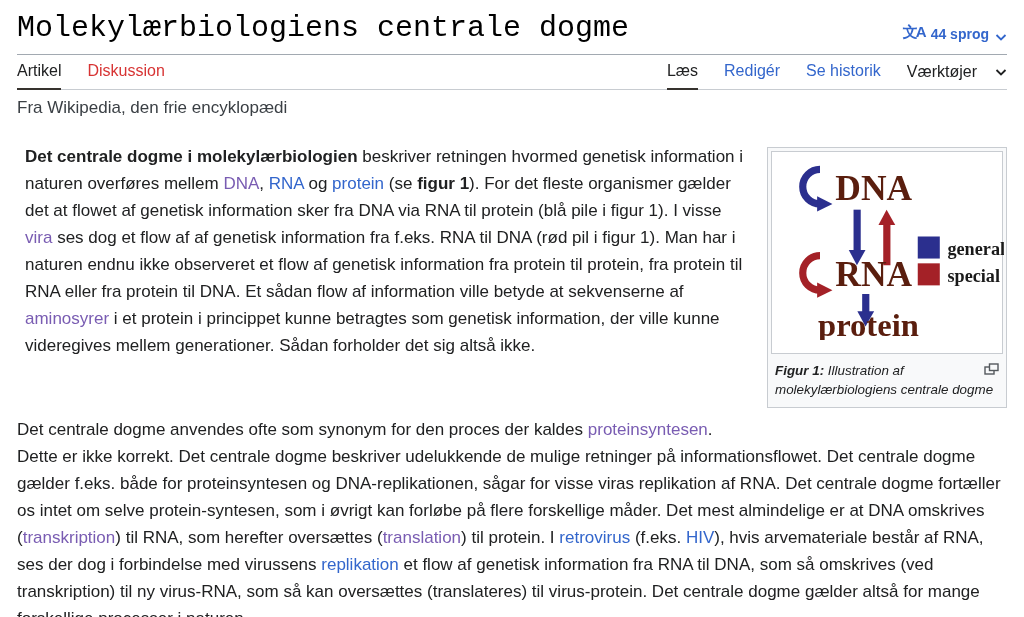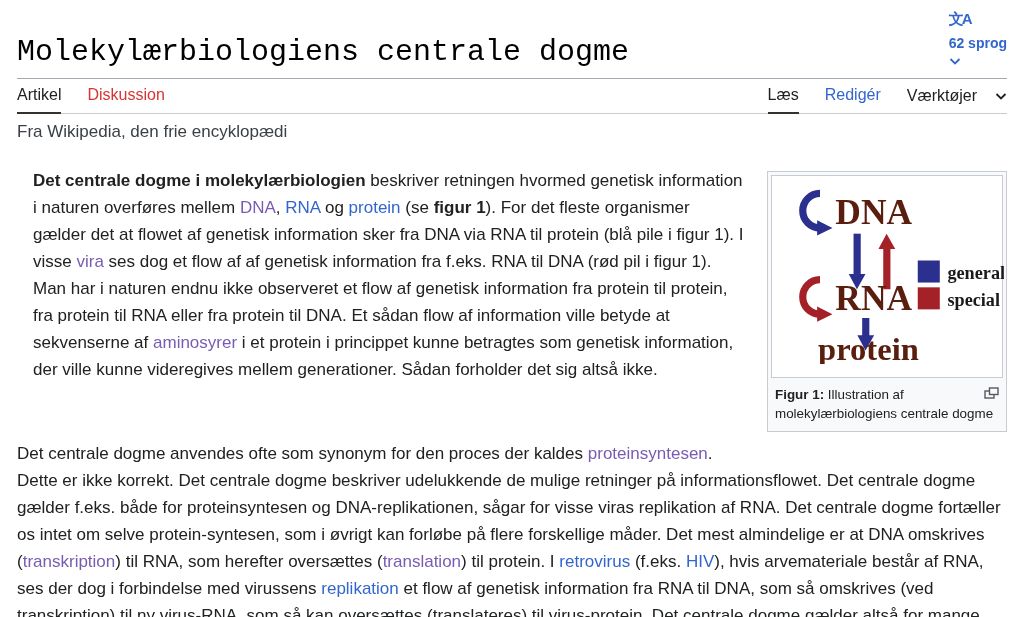--- a/index.html
+++ b/index.html
@@ -12,76 +12,77 @@
   body{font-family:"Liberation Sans","DejaVu Sans",sans-serif; color:var(--text);}
   a{text-decoration:none; cursor:pointer;}
   a.a{color:var(--link);} a.v{color:var(--visited);}
   .page{padding:0 17px;}
 
   
   .header{display:flex; justify-content:space-between; align-items:flex-end;
           border-bottom:1px solid var(--border); padding:10px 0 8px 0;}
   .title{font-family:Liberation Mono, monospace; font-weight:400;
          font-size:30px; line-height:1.2; color:#000;}
-  .langbtn{display:flex; align-items:flex-start; gap:6px; color:var(--link);
-           font-size:14px; font-weight:bold; padding-bottom:4px; cursor:pointer;flex-direction:column;}
+  .langbtn{display:flex; align-items:flex-end; gap:6px; color:var(--link);
+           font-size:14px; font-weight:bold; padding-bottom:4px; cursor:pointer;}
   .langbtn .glyph{font-size:15px; letter-spacing:-2px; font-weight:bold;}
   .chev{display:inline-block;}
 
   
   .tabbar{display:flex; justify-content:space-between; align-items:flex-start;
           border-bottom:1px solid #c8ccd1;}
   .tabgroup{display:flex; gap:26px;}
   .tab{font-size:16px; padding:7px 0 8px 0; margin-bottom:-1px; white-space:nowrap; cursor:pointer;}
   .tab.active{border-bottom:2px solid #36322e; color:var(--text);}
   .tab.blue{color:var(--link);}
   .tab.red{color:var(--redlink);}
   .tab.plain{color:var(--text); display:flex; align-items:center; gap:18px;}
 
   .tagline{font-size:17px; color:#3a3f44; padding:8px 0 0 0;}
 
   
   .content{margin-top:25px; font-size:17px; line-height:27px;}
   .figure{float:right; width:240px; margin:4px 0 8px 20px;
           border:1px solid #c8ccd1; background:#f8f9fa; padding:3px; font-size:13.4px;}
   .figimg{background:#fff; border:1px solid #c8ccd1; display:block; padding:4px 2px; cursor:pointer;}
-  .figcap{padding:7px 4px 4px 4px; line-height:1.45; color:var(--text); position:relative;}
+  .figcap{padding:7px 4px 4px 4px; line-height:1.45; color:var(--text); position:relative;font-style:italic;}
   .magnify{float:right; margin:2px 0 0 8px; cursor:pointer;}
-  .p1{margin:16px;}
+  .p1{margin:8px;}
   .p2{clear:right; margin-top:6px;}
   b{font-weight:bold;}
   svg text{font-family:"Liberation Serif","DejaVu Serif",serif; font-weight:bold;}
   .fm{fill:var(--fig-maroon);} .fb{fill:var(--fig-blue);} .fr{fill:var(--fig-red);}
   .sb{stroke:var(--fig-blue);} .sr{stroke:var(--fig-red);}
   .legendtext{fill:#1a1a1a; font-size:19px;}
 </style>
 </head>
 <body>
 
 <div class="page">
 
   <div class="header">
     <h1 class="title">Molekylærbiologiens centrale dogme</h1>
     <div class="langbtn">
       <span class="glyph">文A</span>
-      <span>62 sprog</span>
+      <span>44 sprog</span>
       <svg class="chev" width="12" height="9" viewBox="0 0 12 9">
           <path d="M1.5 2 L6 6.5 L10.5 2" fill="none" stroke="#3366cc" stroke-width="1.8"></path>
         </svg>
     </div>
   </div>
 
   <div class="tabbar">
     <div class="tabgroup">
       <span class="tab active">Artikel</span>
       <span class="tab red">Diskussion</span>
     </div>
     <div class="tabgroup">
       <span class="tab active">Læs</span>
       <span class="tab blue">Redigér</span>
+      <span class="tab blue">Se historik</span>
       <span class="tab plain">
         <span>Værktøjer</span>
         <svg width="12" height="9" viewBox="0 0 12 9">
             <path d="M1.5 2 L6 6.5 L10.5 2" fill="none" stroke="#202122" stroke-width="1.8"></path>
           </svg>
       </span>
     </div>
   </div>
 
   <div class="tagline">Fra Wikipedia, den frie encyklopædi</div>

